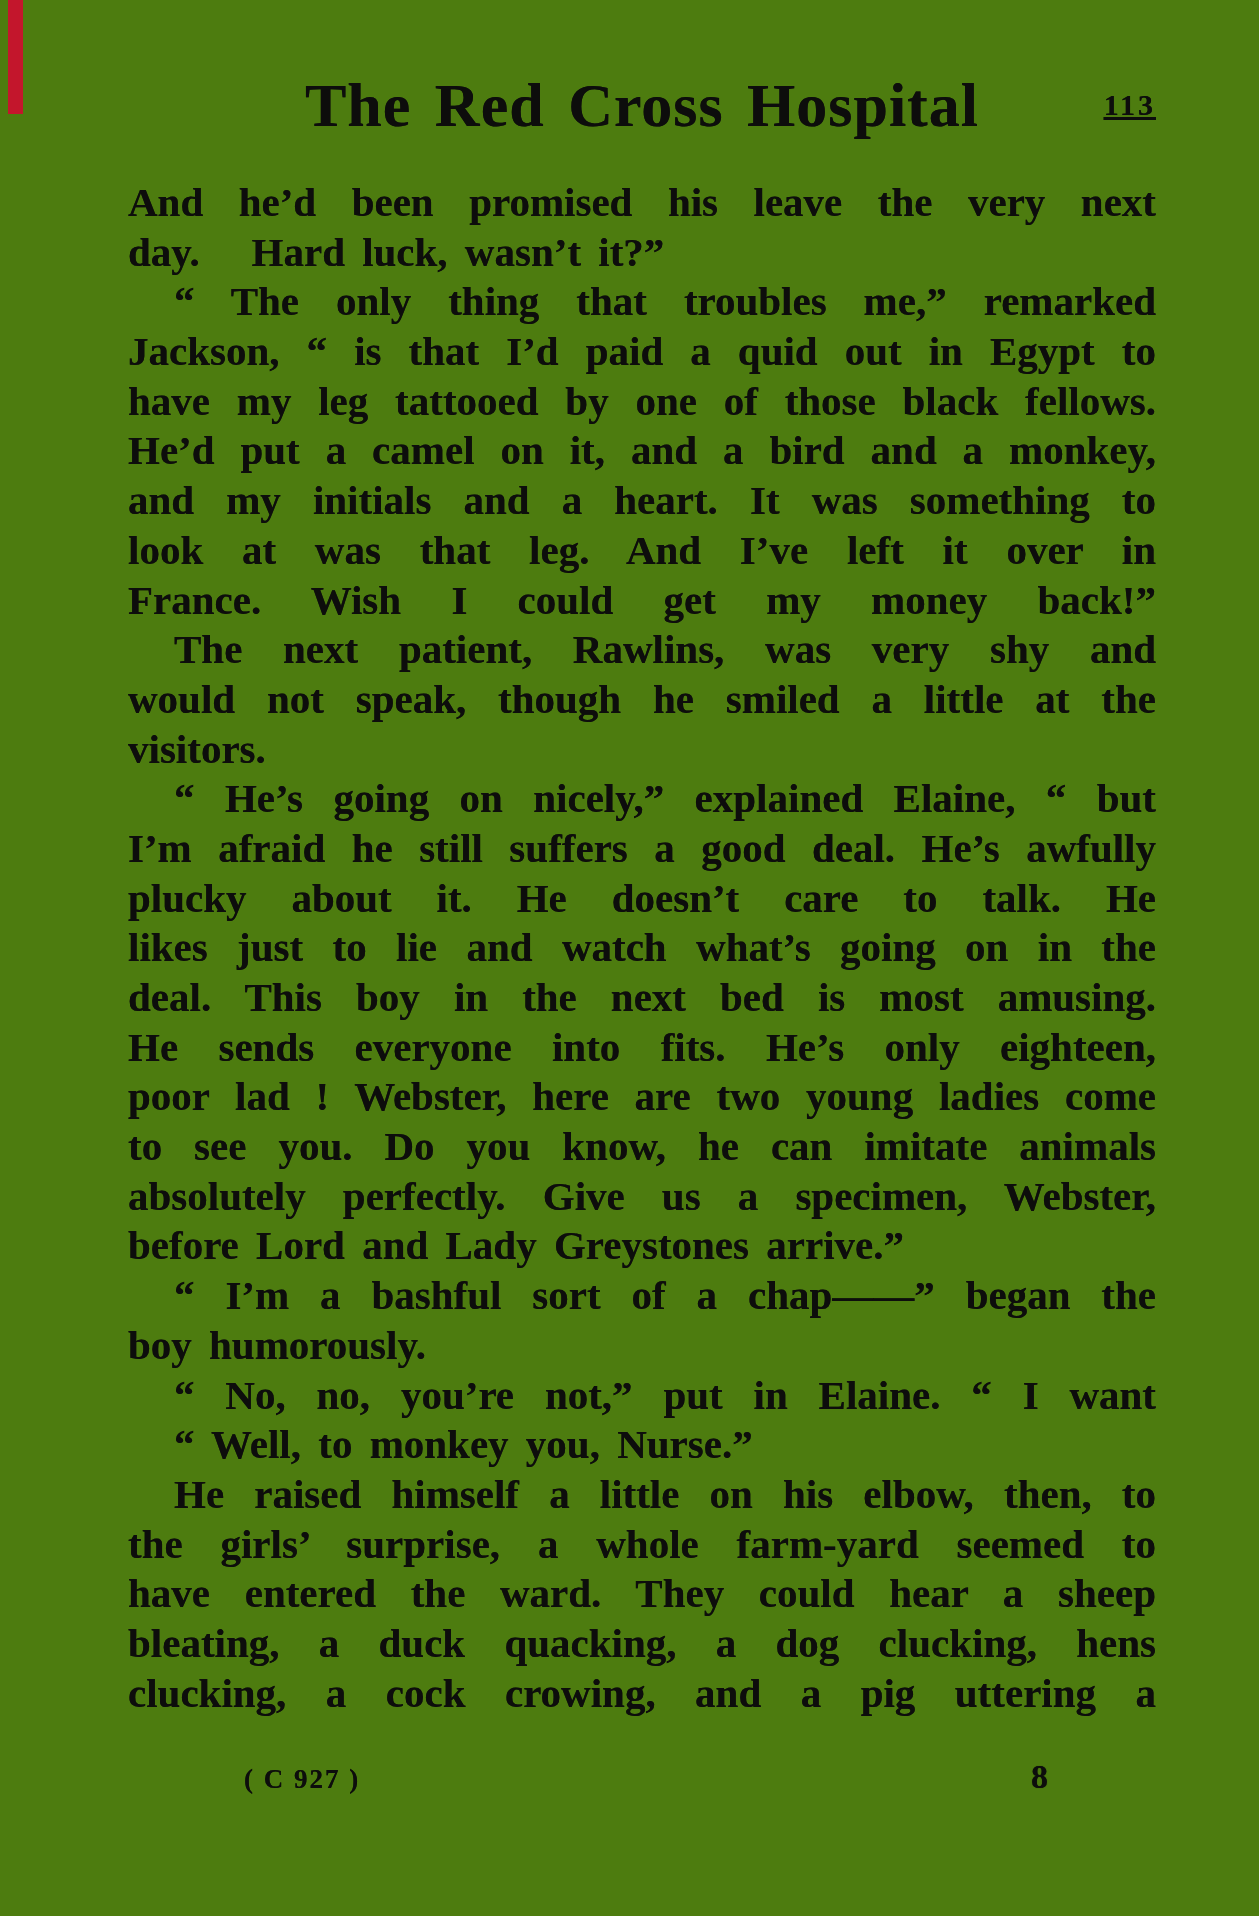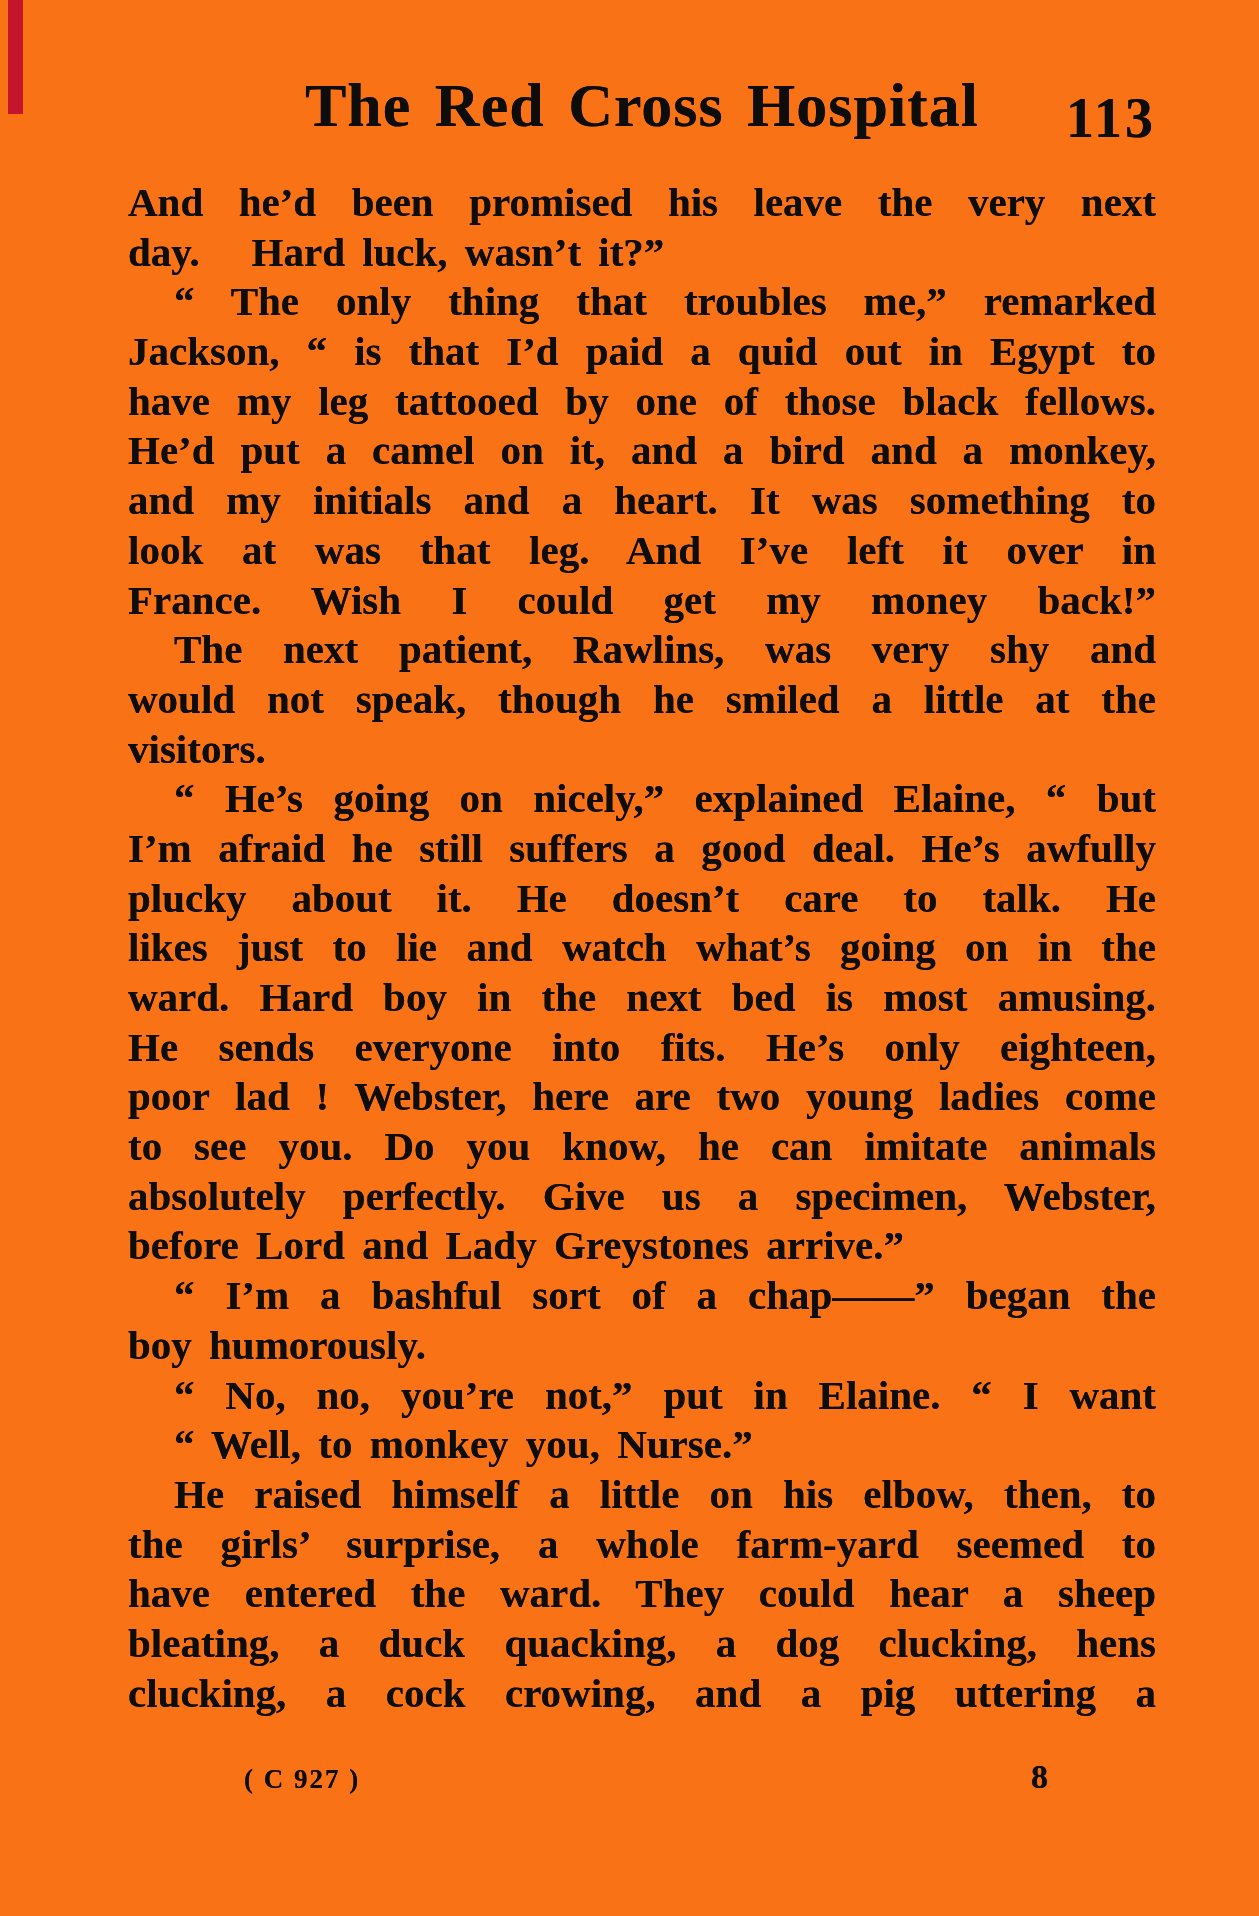--- a/index.html
+++ b/index.html
@@ -4,21 +4,21 @@
 <style>
   html, body {
     margin: 0;
     padding: 0;
     background: #ffffff;
   }
   .page {
     position: relative;
     width: 1259px;
     height: 1916px;
-    background: #f97316;
+    background: #4d7c0f;
     overflow: hidden;
     font-family: "Liberation Serif", "DejaVu Serif", serif;
     color: #0d0d0c;
   }
   
   .edge-artifact {
     position: absolute;
     left: 8px;
     top: 0;
     width: 15px;
@@ -41,25 +41,26 @@
     font-weight: 600;
     letter-spacing: 1px;
     word-spacing: 7px;
     white-space: nowrap;
     text-shadow: 0 0 0.6px rgba(10,10,10,0.8);
   }
   .running-page-number {
     position: absolute;
     right: 0;
     top: 16px;
-    font-size: 56px;
+    font-size: 30px;
     line-height: 1;
     font-weight: 600;
     letter-spacing: 3px;
     text-shadow: 0 0 0.6px rgba(10,10,10,0.8);
+    text-decoration: underline;
   }
   .text-block {
     position: absolute;
     top: 178px;
     left: 128px;
     width: 1028px;
     font-size: 41px;
     line-height: 49.7px;
     font-weight: 600;
     text-shadow: 0 0 0.5px rgba(10,10,10,0.75);
@@ -128,21 +129,21 @@
       <div class="line">and my initials and a heart.  It was something to</div>
       <div class="line">look at was that leg.  And I’ve left it over in</div>
       <div class="line">France.  Wish I could get my money back!”</div>
       <div class="line line-indent">The next patient, Rawlins, was very shy and</div>
       <div class="line">would not speak, though he smiled a little at the</div>
       <div class="line line-last">visitors.</div>
       <div class="line line-indent">“ He’s going on nicely,” explained Elaine, “ but</div>
       <div class="line">I’m afraid he still suffers a good deal.  He’s awfully</div>
       <div class="line">plucky about it.  He doesn’t care to talk.  He</div>
       <div class="line">likes just to lie and watch what’s going on in the</div>
-      <div class="line">ward.  Hard boy in the next bed is most amusing.</div>
+      <div class="line">deal.  This boy in the next bed is most amusing.</div>
       <div class="line">He sends everyone into fits.  He’s only eighteen,</div>
       <div class="line">poor lad !  Webster, here are two young ladies come</div>
       <div class="line">to see you.  Do you know, he can imitate animals</div>
       <div class="line">absolutely perfectly.  Give us a specimen, Webster,</div>
       <div class="line line-last">before Lord and Lady Greystones arrive.”</div>
       <div class="line line-indent">“ I’m a bashful sort of a chap——” began the</div>
       <div class="line line-last">boy humorously.</div>
       <div class="line line-indent">“ No, no, you’re not,” put in Elaine.  “ I want</div>
       <div class="line line-last line-indent">“ Well, to monkey you, Nurse.”</div>
       <div class="line line-indent">He raised himself a little on his elbow, then, to</div>

